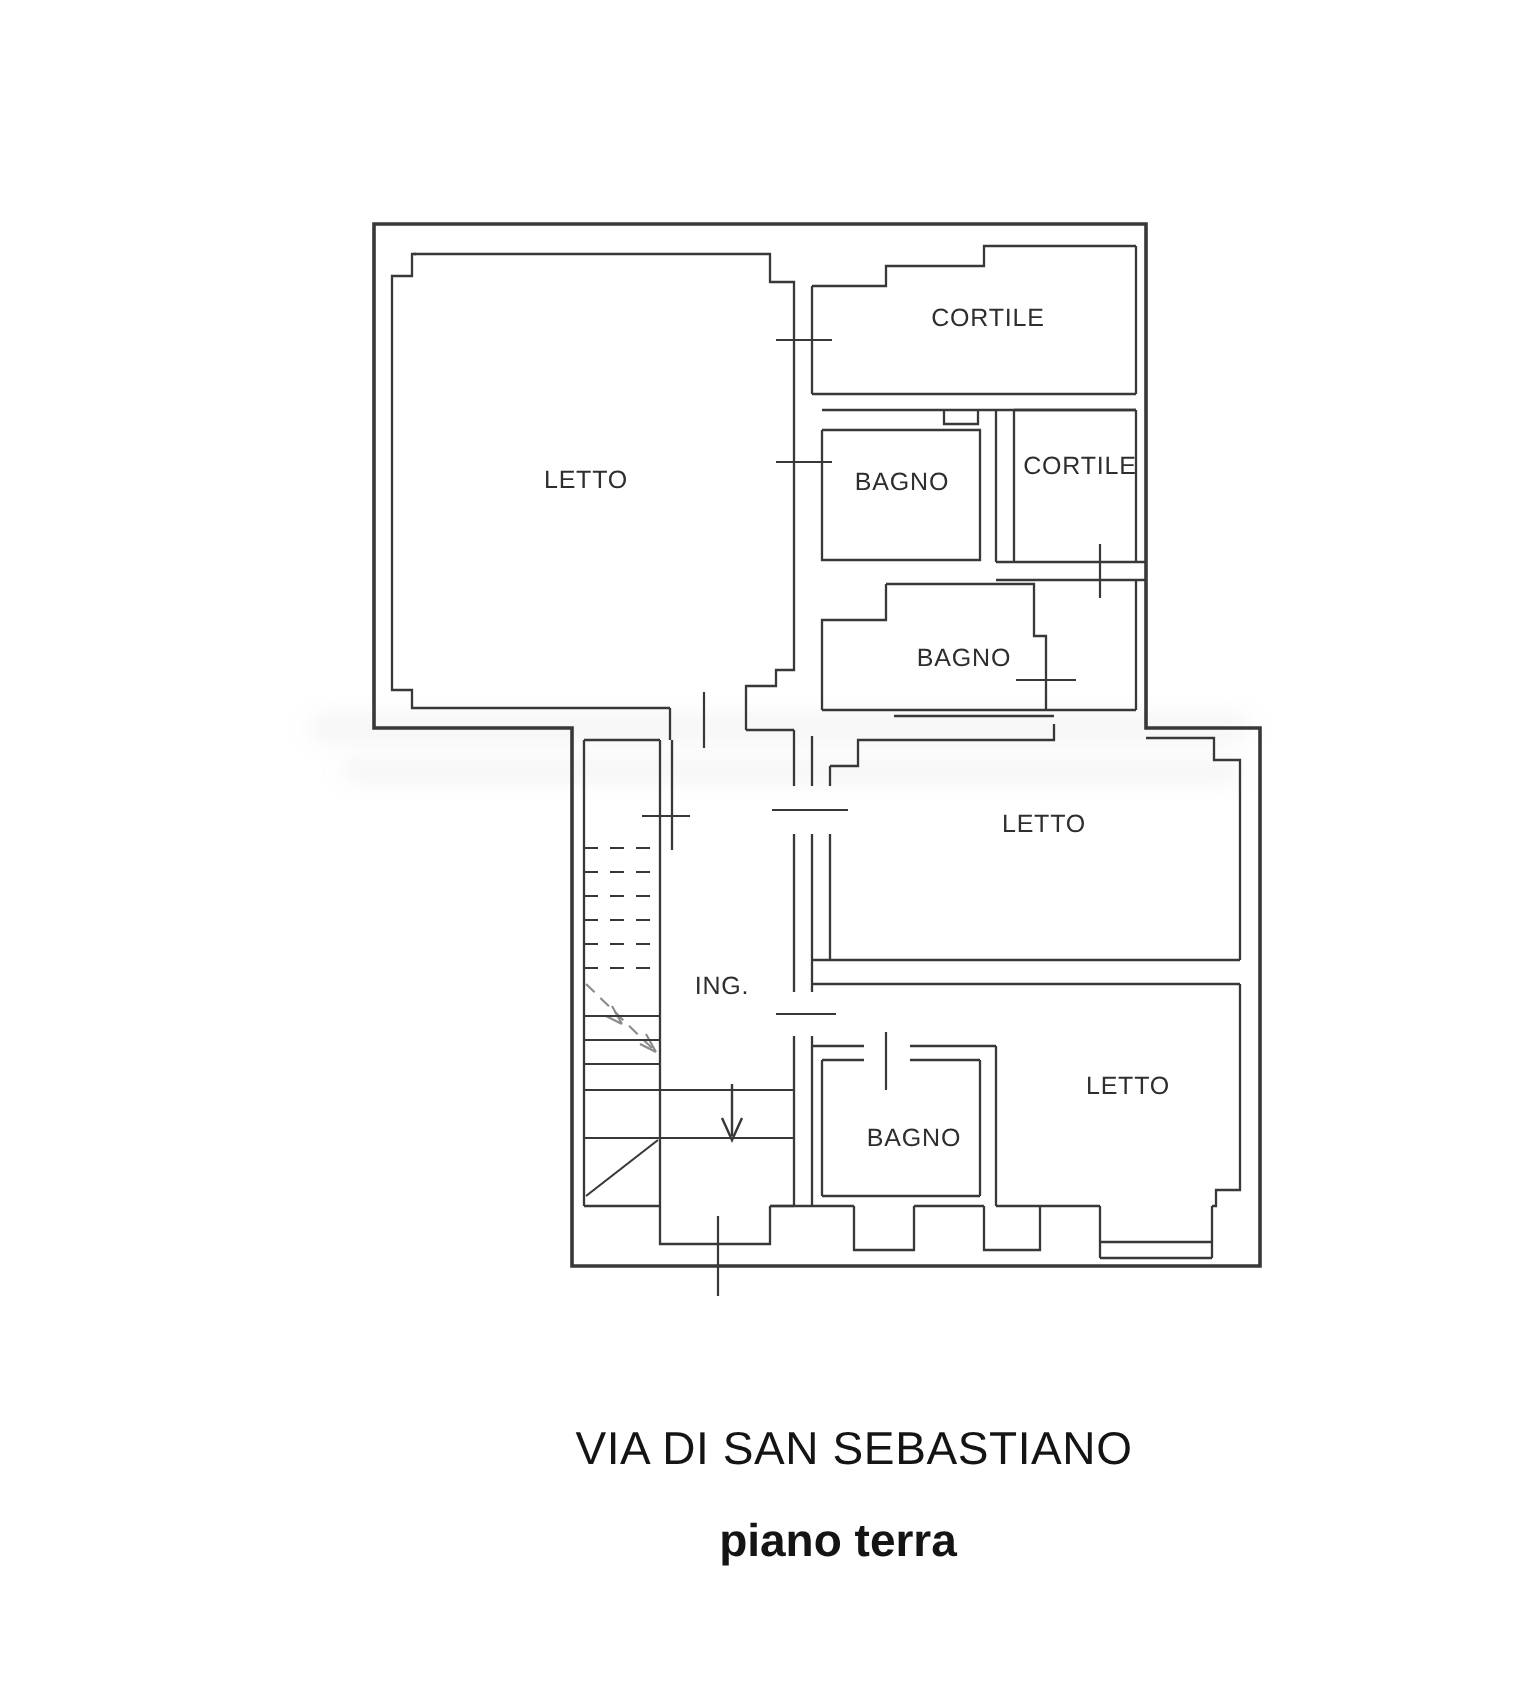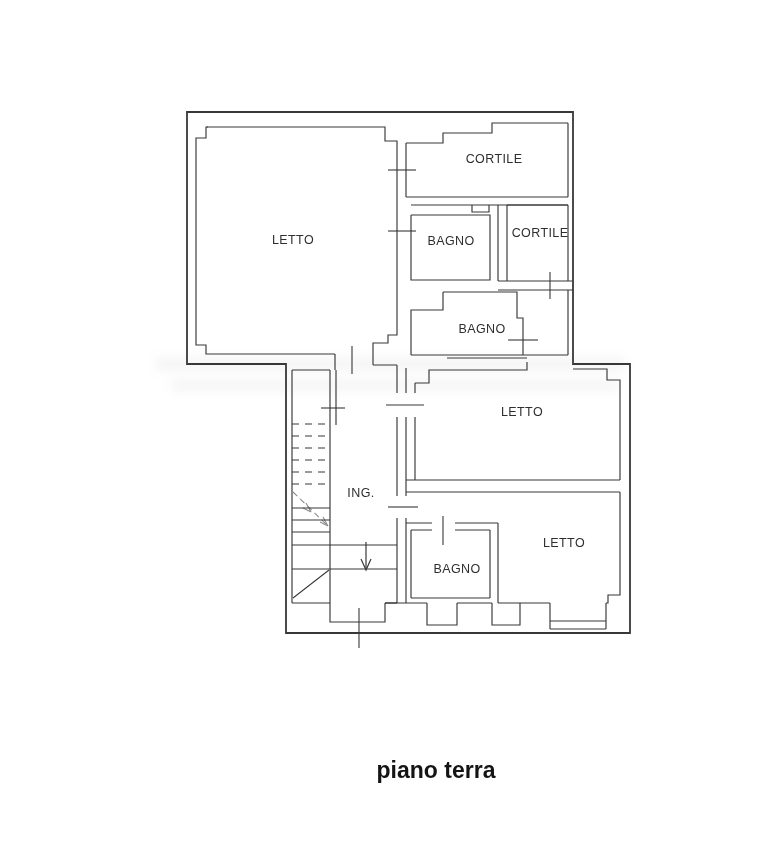--- a/index.html
+++ b/index.html
@@ -25,21 +25,21 @@
     fill:var(--label,#2e2e2e);
     text-anchor:middle;
   }
   .watermark{fill:#999;opacity:.09;}
   .caption-title{
     position:absolute;top:711px;left:427px;transform:translateX(-50%);
     font-size:23px;letter-spacing:.3px;color:var(--title,#151515);white-space:nowrap;
   }
   .caption-subtitle{
     position:absolute;top:757px;left:419px;transform:translateX(-50%);
-    font-size:23px;font-weight:bold;color:var(--title,#151515);white-space:nowrap;margin-left:17px;
+    font-size:23px;font-weight:bold;color:var(--title,#151515);white-space:nowrap;
   }
 </style>
 </head>
 <body>
 
 <div class="page">
 
   <svg class="plan-svg" width="765" height="849" viewBox="0 0 765 849" xmlns="http://www.w3.org/2000/svg">
 
     <defs>
@@ -136,14 +136,15 @@
       <text class="room-label" x="451" y="245">BAGNO</text>
       <text class="room-label" x="540" y="237">CORTILE</text>
       <text class="room-label" x="482" y="333">BAGNO</text>
       <text class="room-label" x="522" y="416">LETTO</text>
       <text class="room-label" x="361" y="497">ING.</text>
       <text class="room-label" x="457" y="573">BAGNO</text>
       <text class="room-label" x="564" y="547">LETTO</text>
     </g>
   </svg>
 
+  <div class="caption-title">VIA DI SAN SEBASTIANO</div>
   <div class="caption-subtitle">piano terra</div>
 </div>
 
 </body></html>

